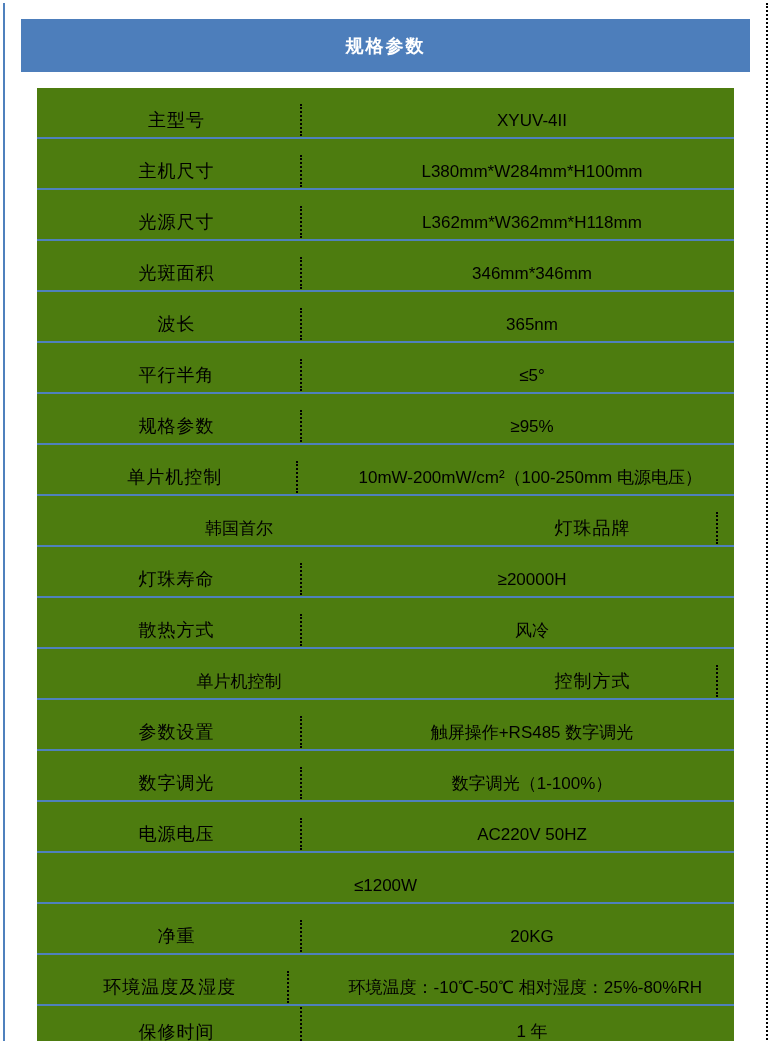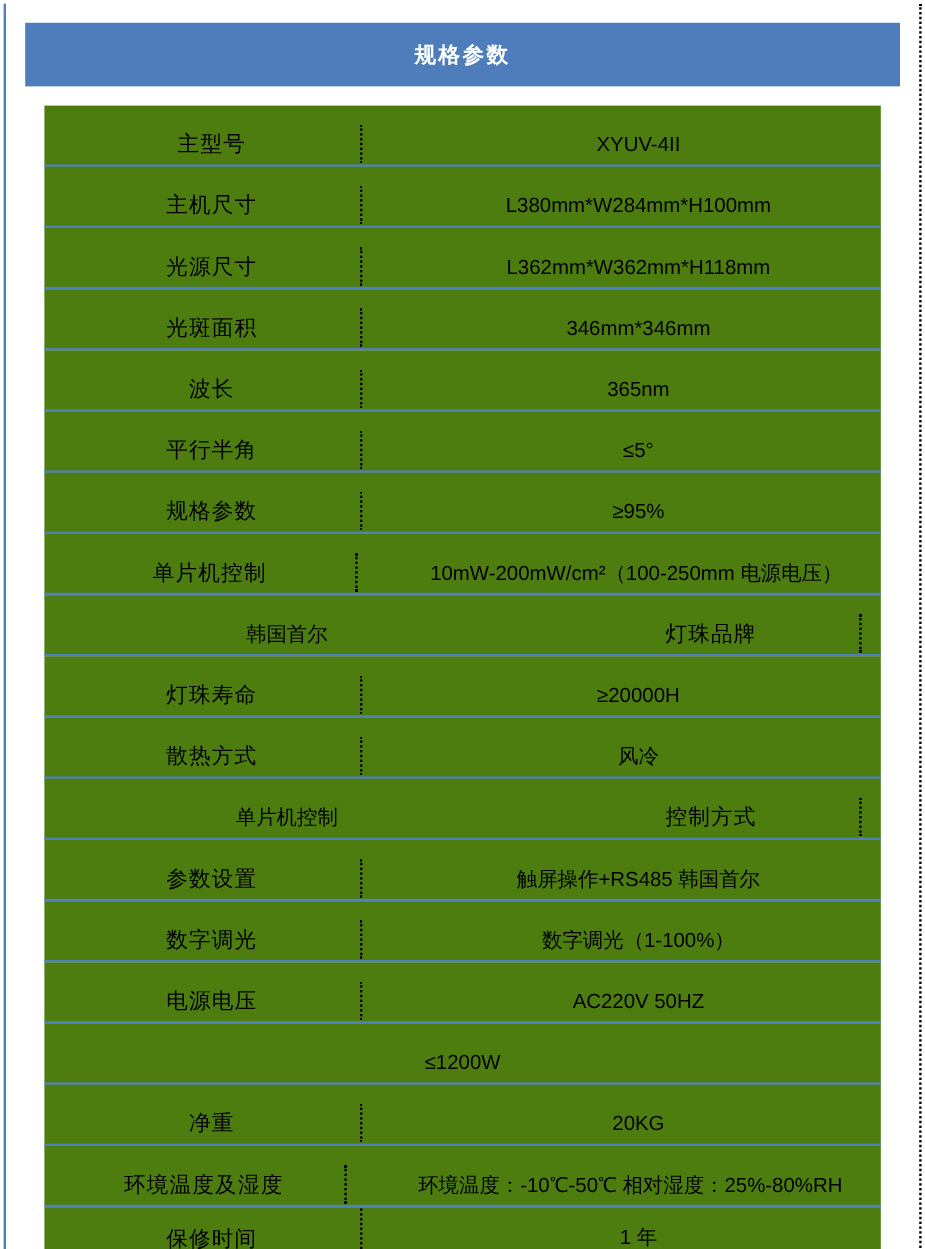--- a/index.html
+++ b/index.html
@@ -128,21 +128,21 @@
         <div class="cell value">风冷</div>
       </div>
 
       <div class="spec-row">
         <div class="cell value">单片机控制</div>
         <div class="cell label">控制方式</div>
       </div>
 
       <div class="spec-row">
         <div class="cell label">参数设置</div>
-        <div class="cell value">触屏操作+RS485 韩国首尔</div>
+        <div class="cell value">触屏操作+RS485 数字调光</div>
       </div>
 
       <div class="spec-row">
         <div class="cell label">数字调光</div>
         <div class="cell value">数字调光（1-100%）</div>
       </div>
 
       <div class="spec-row">
         <div class="cell label">电源电压</div>
         <div class="cell value">AC220V 50HZ</div>

